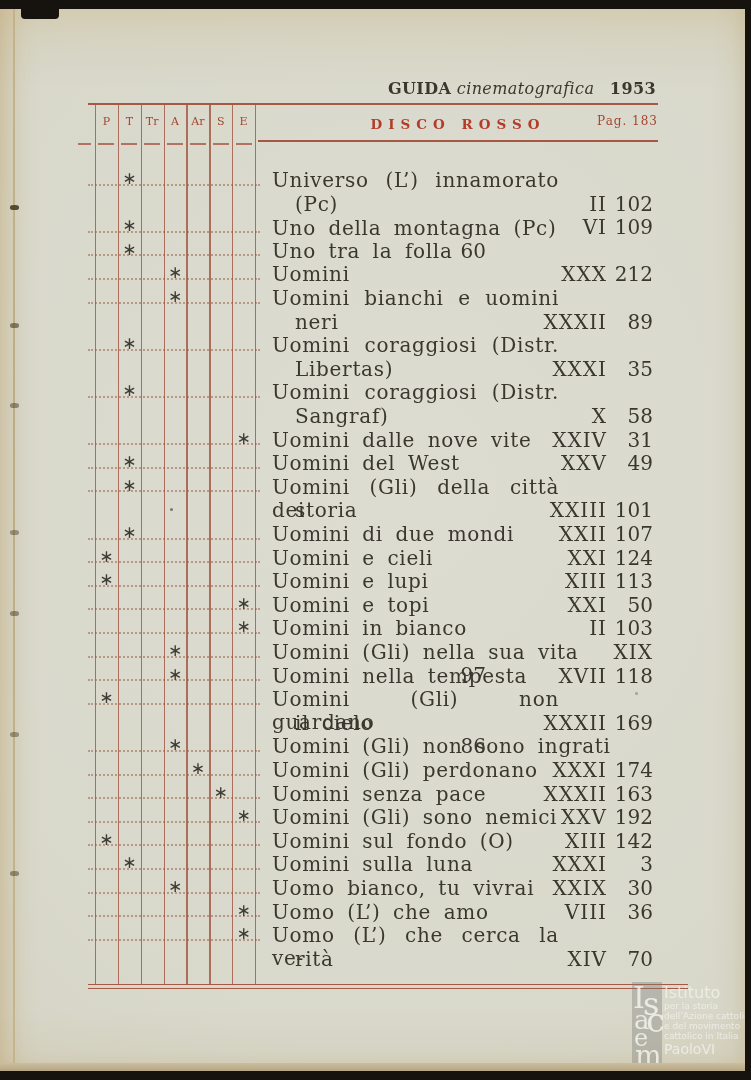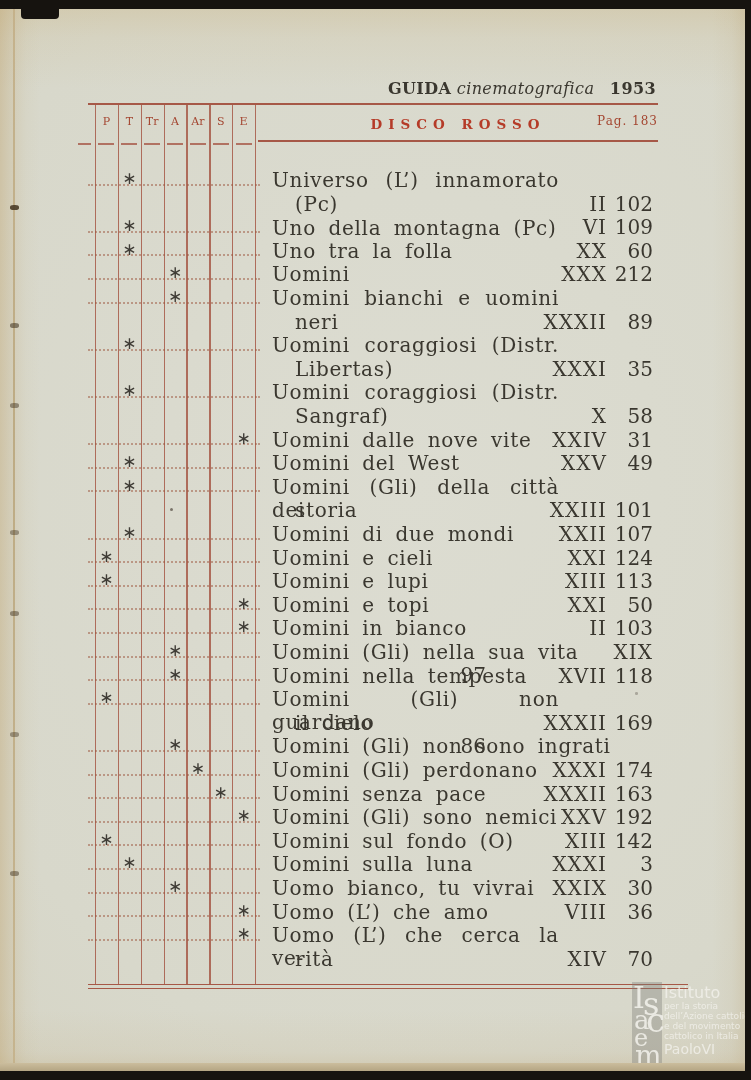--- a/index.html
+++ b/index.html
@@ -133,21 +133,20 @@
       <div class="star" style="left: 121.3px; top: 170px;">∗</div>
       <div class="tline" style="left: 272px; top: 217px;">Uno della montagna (Pc)</div>
       <div class="nums" style="top: 216.2px;">
         <div class="roman">VI</div>
         <div class="num">109</div>
       </div>
       <div class="dotline" style="top: 230.7px;"></div>
       <div class="star" style="left: 121.3px; top: 217.2px;">∗</div>
       <div class="tline" style="left: 272px; top: 239.8px;">Uno tra la folla</div>
       <div class="nums" style="top: 239.8px;">
-        <div class="roman">XX</div>
         <div class="num">60</div>
       </div>
       <div class="dotline" style="top: 254.3px;"></div>
       <div class="star" style="left: 121.3px; top: 240.8px;">∗</div>
       <div class="tline" style="left: 272px; top: 263.4px;">Uomini</div>
       <div class="nums" style="top: 263.4px; justify-content: flex-end;">
         <div class="roman">XXX</div>
         <div class="num">212</div>
       </div>
       <div class="dotline" style="top: 277.9px;"></div>

